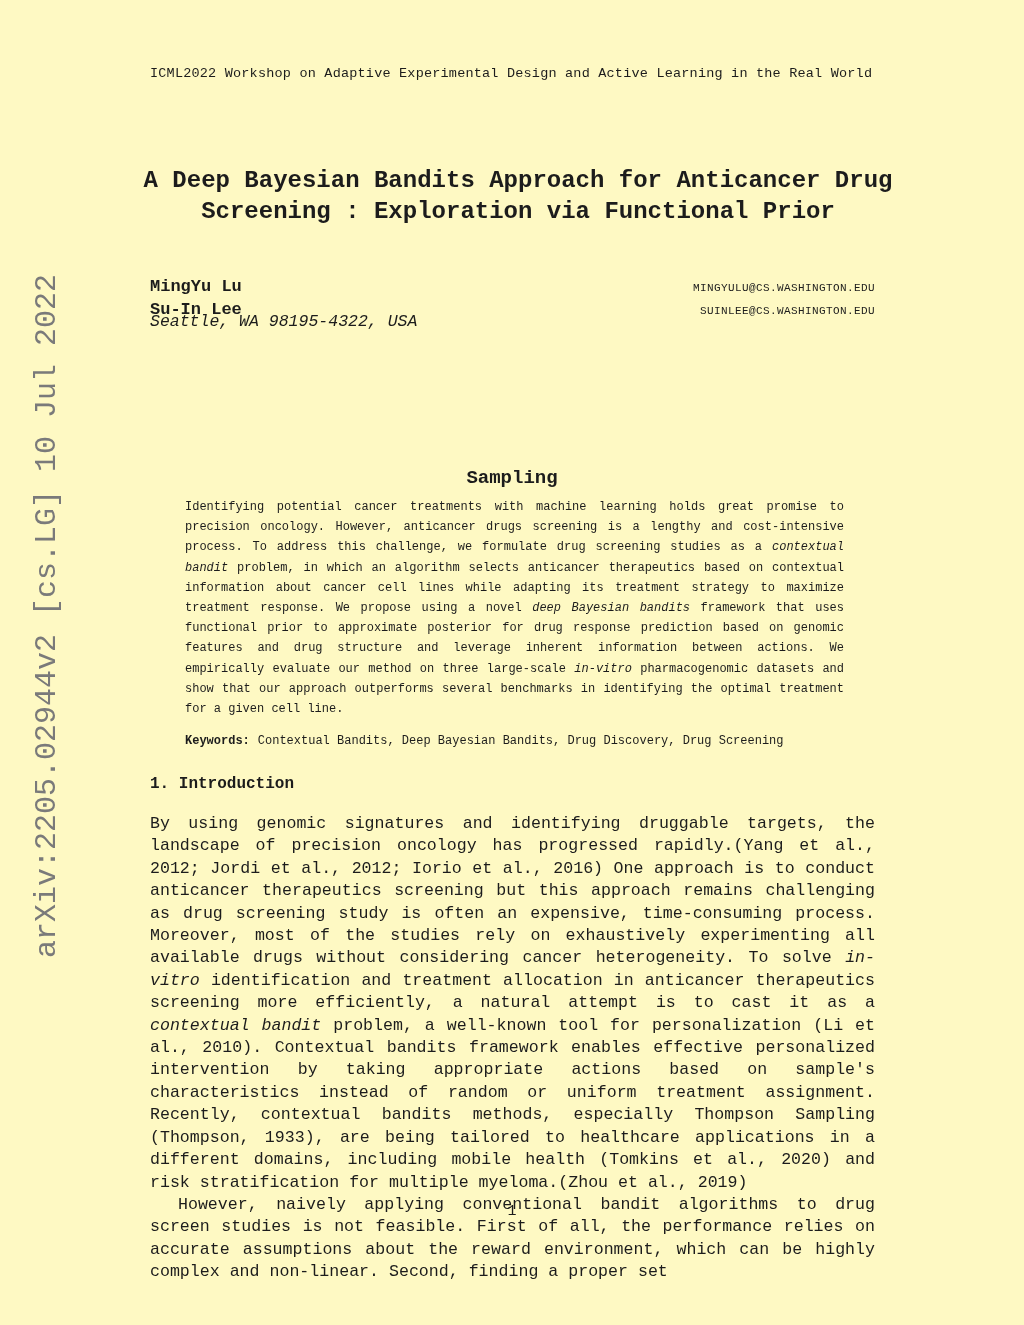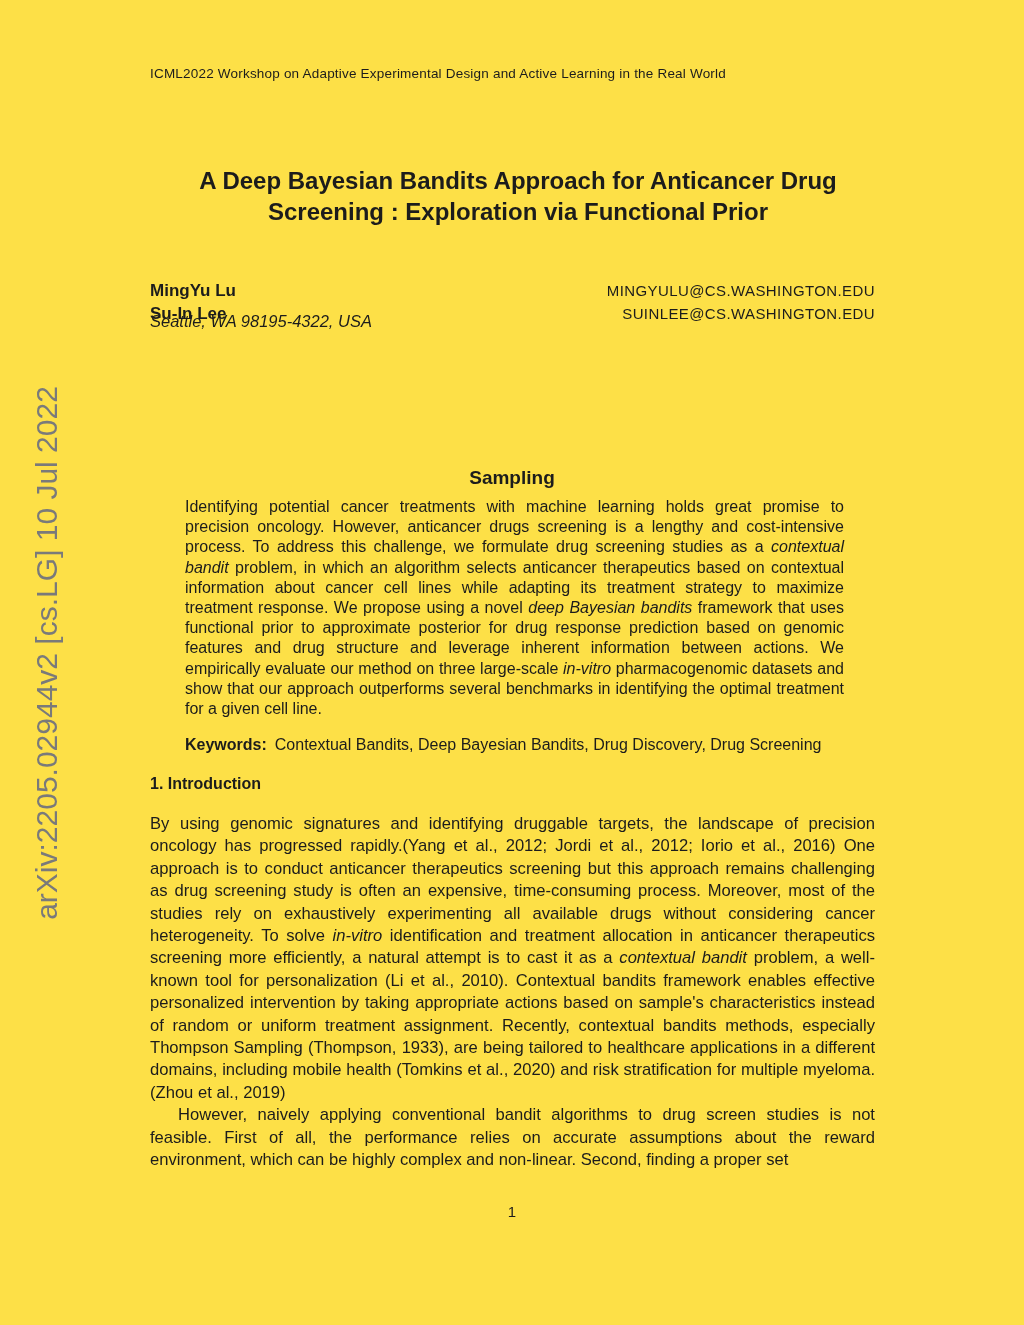--- a/index.html
+++ b/index.html
@@ -1,21 +1,21 @@
 <!DOCTYPE html>
 <html lang="en"><head>
 <meta charset="utf-8">
 <style>
   html, body { margin: 0; padding: 0; background: #ffffff; }
   .page {
     position: relative;
     width: 1024px;
     height: 1325px;
-    background: #fde047;
-    font-family: Liberation Sans, sans-serif;
+    background: #fef9c3;
+    font-family: Liberation Mono, monospace;
     color: #1c1c1c;
     overflow: hidden;
   }
   .running-header {
     position: absolute;
     left: 150px;
     top: 66px;
     font-size: 13.5px;
     letter-spacing: 0.2px;
   }
@@ -48,21 +48,21 @@
     width: 725px;
   }
   .author-row {
     display: flex;
     justify-content: space-between;
     align-items: baseline;
     height: 23px;
   }
   .author-name { font-weight: bold; font-size: 17px; }
   .author-email {
-    font-size: 15px;
+    font-size: 11px;
     letter-spacing: 0.4px;
     margin-top: 16px;
   }
   .affil-line {
     font-style: italic;
     font-size: 16.5px;
     height: 23px;
   }
   .abstract-heading {
     position: absolute;
@@ -71,21 +71,21 @@
     top: 467px;
     text-align: center;
     font-weight: bold;
     font-size: 19px;
   }
   .abstract-body {
     position: absolute;
     left: 185px;
     top: 497px;
     width: 659px;
-    font-size: 16px;
+    font-size: 12px;
     line-height: 20.2px;
     text-align: justify;
   }
   .keywords-line {
   }
   .keywords-label { font-weight: bold; }
   .keywords-text { padding-left: 8px; }
   .section-heading {
     position: absolute;
     left: 150px;

